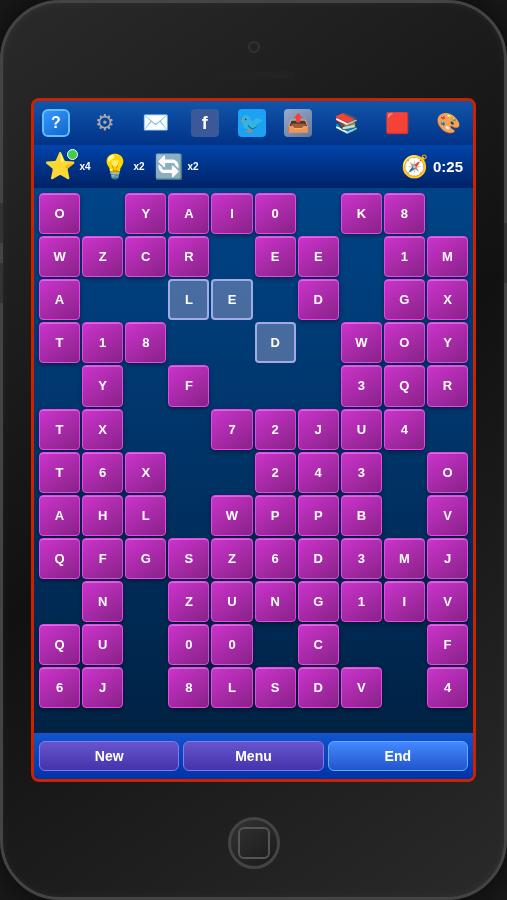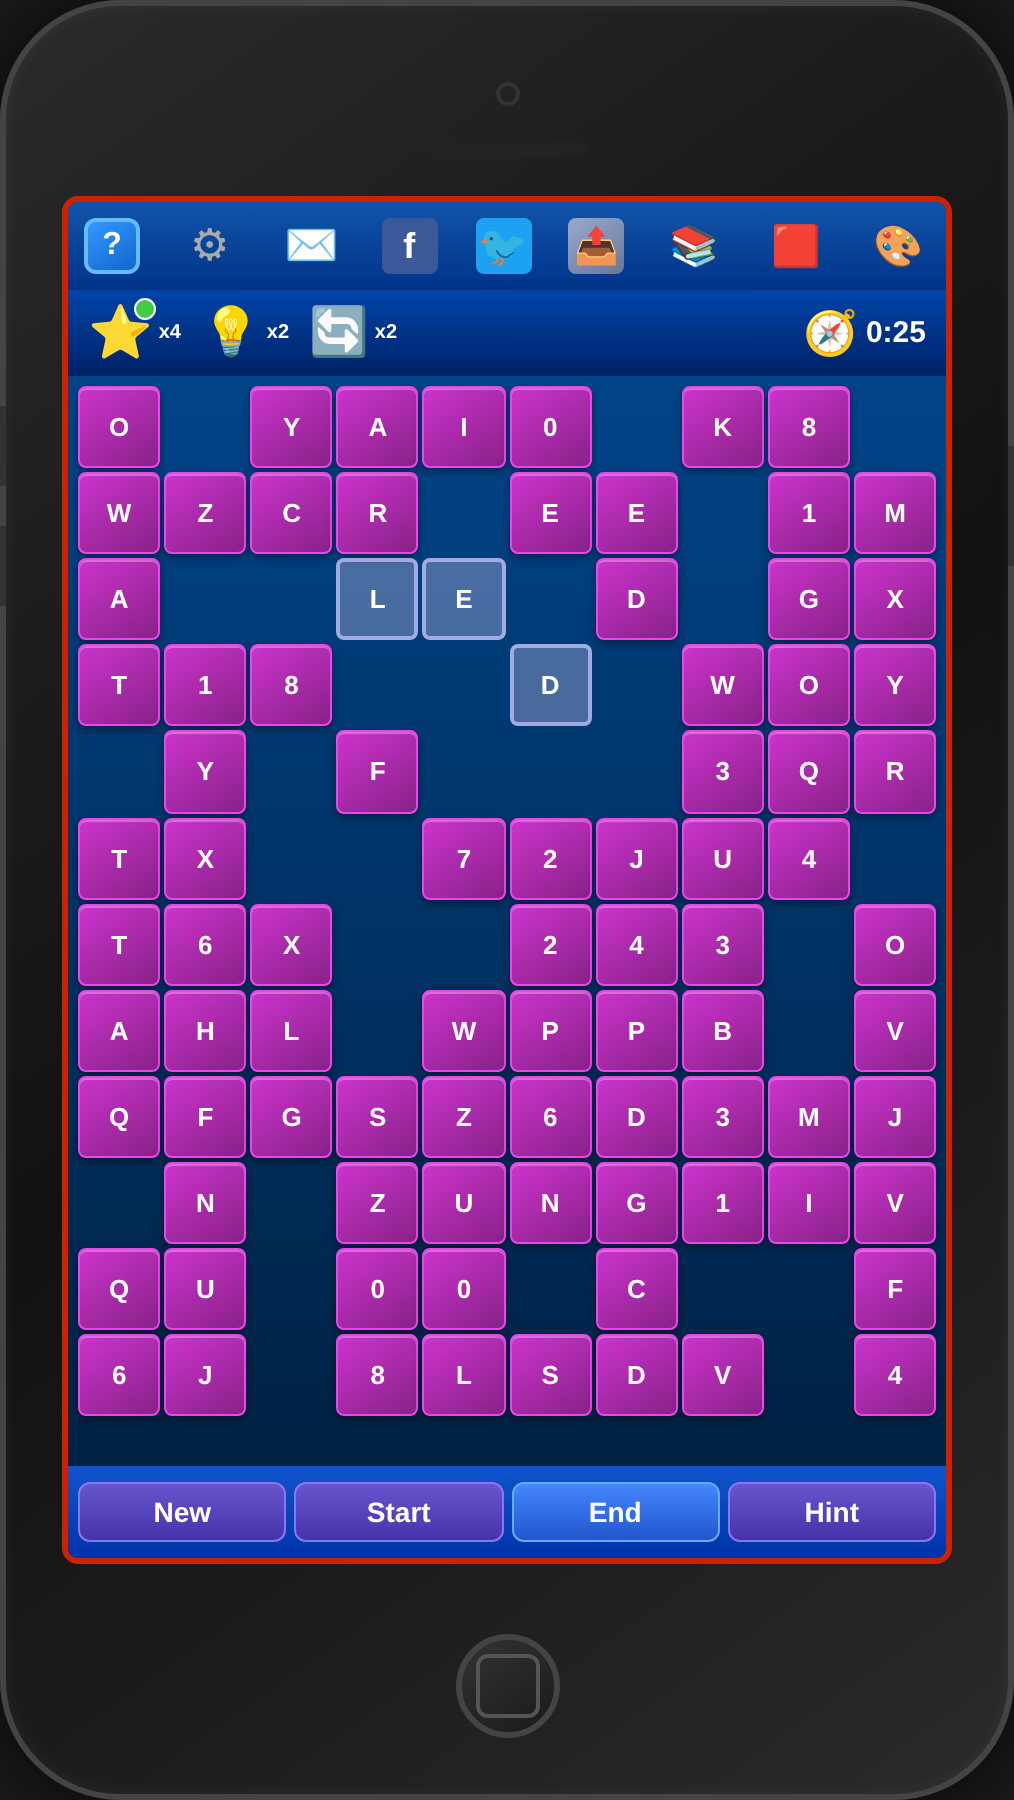--- a/index.html
+++ b/index.html
@@ -433,22 +433,21 @@
           <div class="cell cell-tile">S</div>
           <div class="cell cell-tile">D</div>
           <div class="cell cell-tile">V</div>
           <div class="cell cell-empty"></div>
           <div class="cell cell-tile">4</div>
         </div>
     </div>
 
     <div class="bottom-bar">
       <button class="action-btn">New</button>
-      <button class="action-btn">Start</button>
+      <button class="action-btn">Menu</button>
       <button class="action-btn action-btn-active">End</button>
-      <button class="action-btn">Hint</button>
     </div>
   </div>
 
   <div class="home-button">
     <div class="home-button-inner"></div>
   </div>
 </div>
 
 </body></html>

